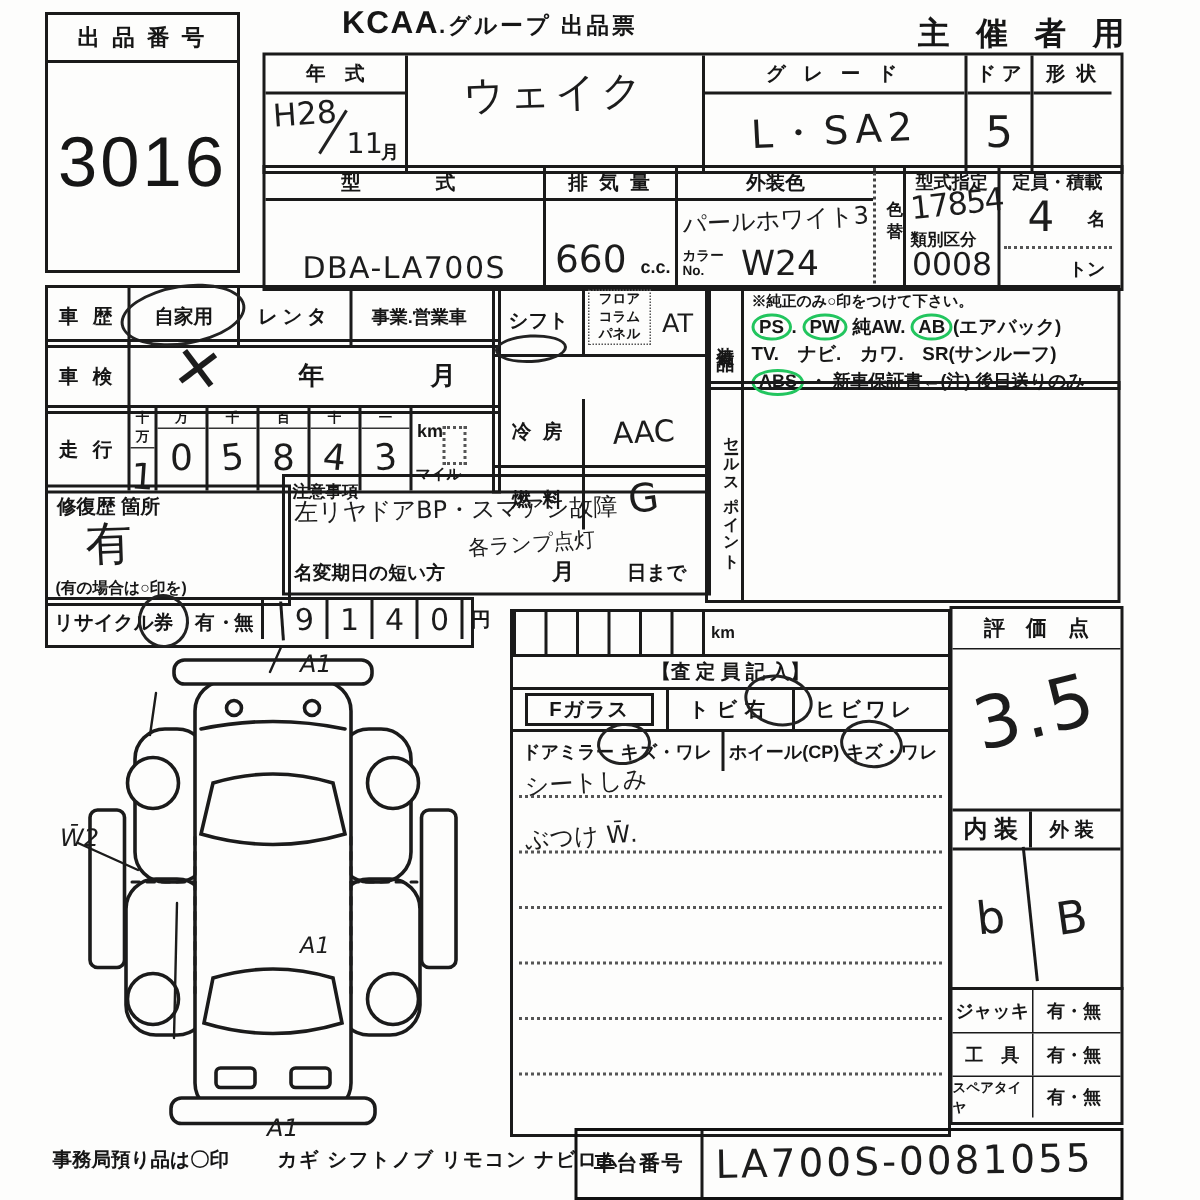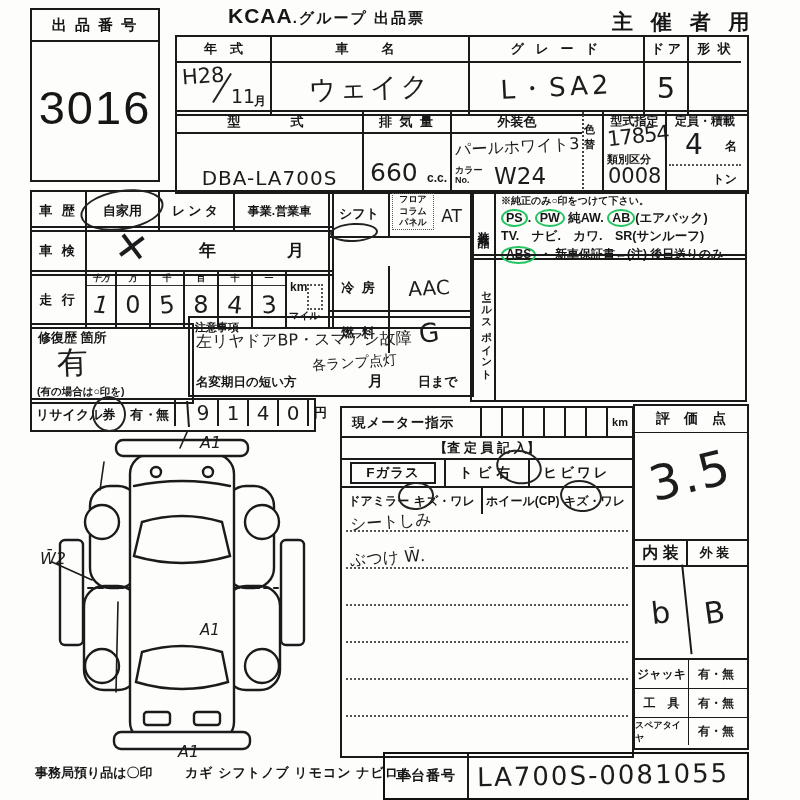--- a/index.html
+++ b/index.html
@@ -37,21 +37,20 @@
     <div class="cell" style="width:95px;border-right:2px solid #1a1a1a;">
       <div class="ctr lbl" style="height:24px;border-bottom:2px solid #1a1a1a;font-size:13px;">年　式</div>
       <div style="position:relative;height:49px;">
         <span class="hw" style="position:absolute;left:5px;top:1px;font-size:21px;transform:rotate(-4deg);">H28</span>
         <div style="position:absolute;left:44px;top:8px;width:2px;height:34px;background:#222;transform:rotate(32deg);"></div>
         <span class="hw" style="position:absolute;left:54px;top:22px;font-size:19px;">11</span>
         <span style="position:absolute;right:4px;bottom:2px;font-size:12px;font-weight:bold;">月</span>
       </div>
     </div>
     <div class="cell" style="width:198px;border-right:2px solid #1a1a1a;">
-      <div class="ctr lbl" style="height:24px;border-bottom:2px solid #1a1a1a;font-size:13px;letter-spacing:10px;">車　名</div>
       <div class="ctr hw" style="height:49px;font-size:27px;letter-spacing:3px;transform:rotate(-2deg);">ウェイク</div>
     </div>
     <div class="cell" style="width:175px;border-right:2px solid #1a1a1a;">
       <div class="ctr lbl" style="height:24px;border-bottom:2px solid #1a1a1a;font-size:13px;letter-spacing:4px;">グ レ ー ド</div>
       <div class="ctr hw" style="height:49px;font-size:26px;letter-spacing:4px;transform:rotate(-3deg);">L・SA2</div>
     </div>
     <div class="cell" style="width:44px;border-right:2px solid #1a1a1a;">
       <div class="ctr lbl" style="height:24px;border-bottom:2px solid #1a1a1a;font-size:13px;">ド ア</div>
       <div class="ctr hw" style="height:49px;font-size:29px;">5</div>
     </div>
@@ -75,21 +74,21 @@
     </div>
     <div class="cell" style="width:130px;">
       <div class="ctr lbl" style="height:20px;border-bottom:2px solid #1a1a1a;font-size:13px;">外装色</div>
       <div style="position:relative;height:56px;">
         <span class="hw" style="position:absolute;left:3px;top:3px;font-size:16px;white-space:nowrap;transform:rotate(-3deg);">パールホワイト3</span>
         <span style="position:absolute;left:3px;bottom:4px;width:28px;font-size:9px;line-height:1.1;font-weight:bold;">カラーNo.</span>
         <span class="hw" style="position:absolute;left:42px;bottom:1px;font-size:23px;">W24</span>
       </div>
     </div>
     <div class="cell" style="width:22px;border-left:2px dotted #444;border-right:2px solid #1a1a1a;">
-      <div class="lbl" style="font-size:11px;text-align:left;padding-top:10px;">色替</div>
+      <div class="lbl" style="font-size:11px;text-align:right;padding-top:20px;">色替</div>
     </div>
     <div class="cell" style="width:63px;border-right:2px solid #1a1a1a;position:relative;">
       <div class="ctr lbl" style="height:18px;font-size:12px;">型式指定</div>
       <span class="hw" style="position:absolute;left:3px;top:12px;font-size:21px;transform:rotate(-6deg);letter-spacing:-1px;">17854</span>
       <div class="lbl" style="position:absolute;left:3px;top:40px;font-size:11px;">類別区分</div>
       <span class="hw" style="position:absolute;left:4px;top:52px;font-size:21px;">0008</span>
     </div>
     <div class="cell" style="width:76px;position:relative;">
       <div class="ctr lbl" style="height:18px;font-size:12px;">定員・積載</div>
       <span class="hw" style="position:absolute;left:18px;top:16px;font-size:28px;">4</span>
@@ -111,21 +110,21 @@
     <div class="ctr lbl cell" style="width:55px;border-right:2px solid #1a1a1a;font-size:13px;letter-spacing:3px;">車 検</div>
     <div class="cell" style="position:relative;width:241px;">
       <span class="hw" style="position:absolute;left:28px;top:-4px;font-size:40px;transform:rotate(8deg);">✕</span>
       <span class="lbl" style="position:absolute;left:112px;top:11px;font-size:17px;">年</span>
       <span class="lbl" style="position:absolute;left:200px;top:11px;font-size:17px;">月</span>
     </div>
   </div>
 
   <div class="abs b2 flex" style="left:30px;top:270px;width:300px;height:55px;">
     <div class="ctr lbl cell" style="width:55px;border-right:2px solid #1a1a1a;font-size:13px;letter-spacing:3px;">走 行</div>
-    <div class="cell" style="width:30px;border-right:2px solid #1a1a1a;font-style:italic;">
+    <div class="cell" style="width:18px;border-right:2px solid #1a1a1a;">
       <div style="font-size:9px;font-weight:bold;text-align:center;border-bottom:1px solid #333;">十万</div>
       <div class="ctr hw" style="height:38px;font-size:24px;transform:rotate(4deg);">1</div>
     </div>
     <div class="cell" style="width:34px;border-right:2px solid #1a1a1a;">
       <div style="font-size:9px;font-weight:bold;text-align:center;border-bottom:1px solid #333;">万</div>
       <div class="ctr hw" style="height:38px;font-size:24px;">0</div>
     </div>
     <div class="cell" style="width:34px;border-right:2px solid #1a1a1a;">
       <div style="font-size:9px;font-weight:bold;text-align:center;border-bottom:1px solid #333;">千</div>
       <div class="ctr hw" style="height:38px;font-size:24px;transform:rotate(-6deg);">5</div>
@@ -273,21 +272,20 @@
     </g>
   </svg>
   <span class="abs hw" style="left:200px;top:433px;font-size:16px;font-style:italic;">A1</span>
   <span class="abs hw" style="left:40px;top:549px;font-size:16px;font-style:italic;">W̄2</span>
   <span class="abs hw" style="left:200px;top:621px;font-size:15px;font-style:italic;">A1</span>
   <span class="abs hw" style="left:178px;top:742px;font-size:16px;font-style:italic;">A1</span>
 
   <div class="abs b2" style="left:340px;top:406px;width:290px;height:348px;">
 
     <div class="flex" style="height:28px;border-bottom:2px solid #1a1a1a;">
-      <div class="cell lbl" style="flex:1;font-size:13.5px;padding:6px 0 0 10px;letter-spacing:1px;">現メーター指示</div>
       <div class="cell" style="width:21px;border-left:2px solid #1a1a1a;"></div>
       <div class="cell" style="width:21px;border-left:2px solid #1a1a1a;"></div>
       <div class="cell" style="width:21px;border-left:2px solid #1a1a1a;"></div>
       <div class="cell" style="width:21px;border-left:2px solid #1a1a1a;"></div>
       <div class="cell" style="width:21px;border-left:2px solid #1a1a1a;"></div>
       <div class="cell" style="width:21px;border-left:2px solid #1a1a1a;"></div>
       <div class="ctr cell lbl" style="width:26px;border-left:2px solid #1a1a1a;font-size:11px;">km</div>
     </div>
 
     <div class="ctr lbl" style="height:20px;border-bottom:2px solid #1a1a1a;font-size:13px;">【査 定 員 記 入】</div>

